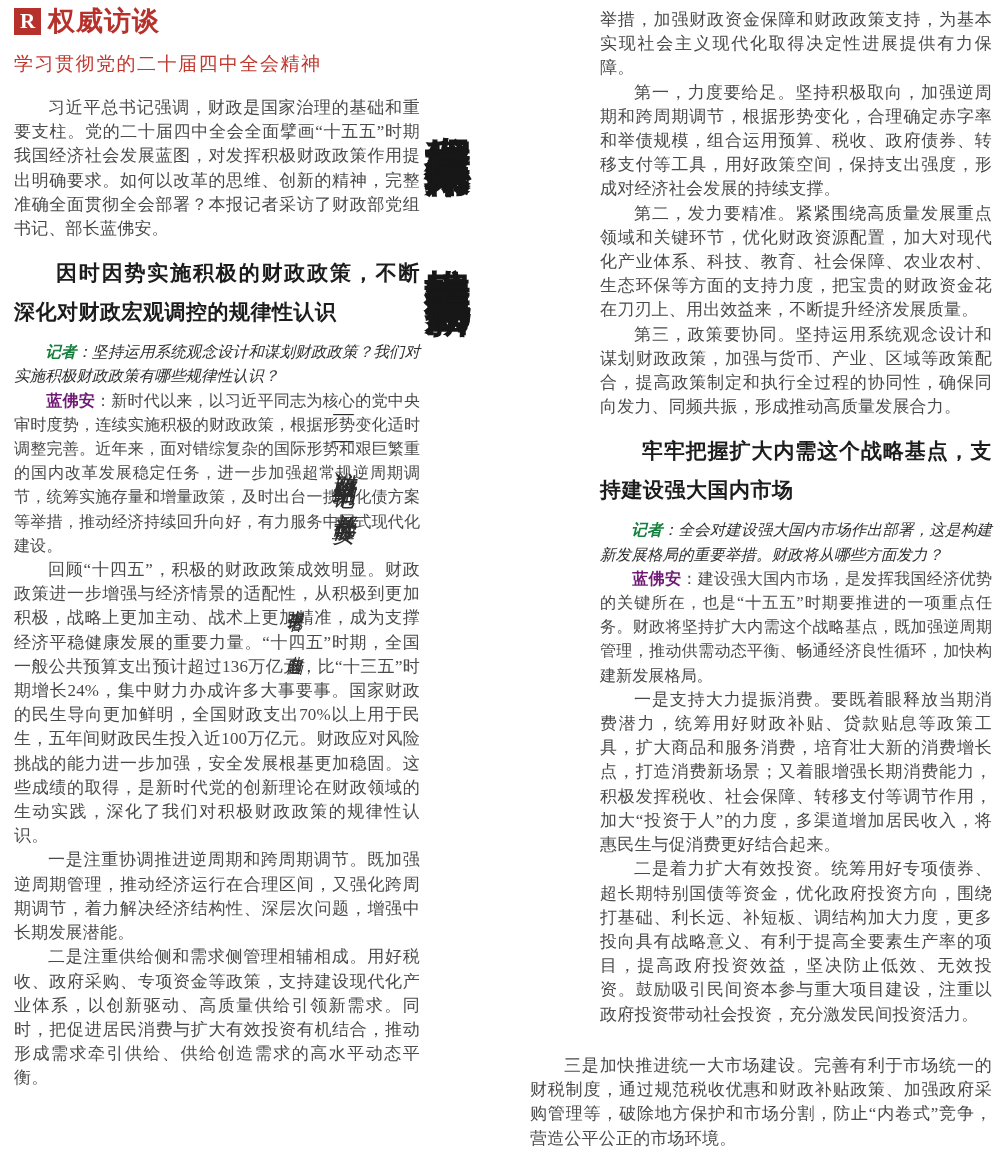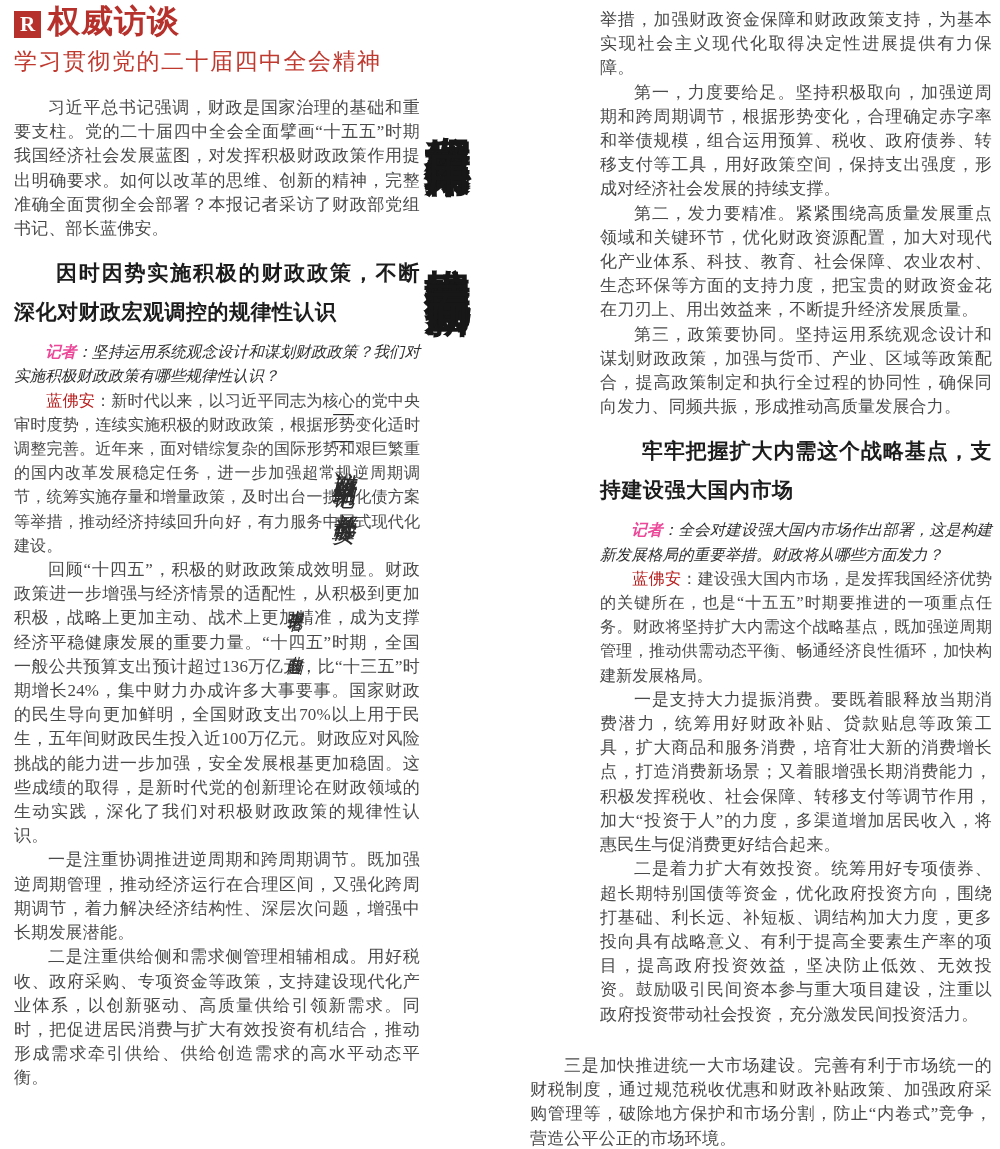--- a/index.html
+++ b/index.html
@@ -13,25 +13,25 @@
   
   .masthead{position:absolute;left:14px;top:8px;width:520px;}
   .brand-row{display:flex;align-items:center;gap:7px;}
   .brand-logo{
     width:27px;height:27px;background:#b7312c;color:#fff;
     font-size:21px;font-weight:bold;line-height:27px;text-align:center;
     font-family:"Liberation Serif",serif;
     box-shadow:inset 0 0 0 2px #b7312c;
   }
   .brand-text{
-    color:#b7312c;font-size:32px;font-weight:bold;letter-spacing:1px;
-    font-family:Liberation Mono, monospace;line-height:1;
+    color:#b7312c;font-size:27px;font-weight:bold;letter-spacing:1px;
+    font-family:Liberation Serif, serif;line-height:1;
   }
   .masthead-sub{
-    color:#c0392f;font-size:23px;letter-spacing:1.5px;margin-top:6px;
+    color:#c0392f;font-size:19px;letter-spacing:1.5px;margin-top:16px;
     font-family:"DejaVu Sans",sans-serif;white-space:nowrap;
   }
 
   
   .col-left{
     position:absolute;left:14px;top:96px;width:406px;
   }
   .col-right{
     position:absolute;left:600px;top:8px;width:392px;
   }
@@ -67,31 +67,31 @@
   p.qa{
     margin:0;
     font-size:15.6px;
     line-height:24.2px;
     text-align:justify;
     text-indent:2em;
     font-style:italic;
     color:#2e2e2e;
     font-family:"Liberation Serif","DejaVu Serif",serif;
   }
-  p.qa .who{font-weight:bold;font-style:italic;color:#ec4899;}
+  p.qa .who{font-weight:bold;font-style:italic;color:#15803d;}
   p.answer{
     margin:0;
     font-size:16.1px;
     line-height:24.2px;
     text-align:justify;
     text-indent:2em;
     color:#4a4a4a;
     font-family:"Liberation Serif","DejaVu Serif",serif;
   }
-  p.answer .who{font-weight:normal;color:#b91c1c;font-style:normal;}
+  p.answer .who{font-weight:bold;color:#701a75;font-style:normal;}
 
   
   .vertical-zone{
     position:absolute;left:424px;top:100px;width:172px;height:1000px;
   }
   .vtitle{
     position:absolute;top:0;left:0;
     writing-mode:vertical-rl;text-orientation:upright;
     font-size:46px;line-height:1.04;
     font-weight:bold;color:#171717;

